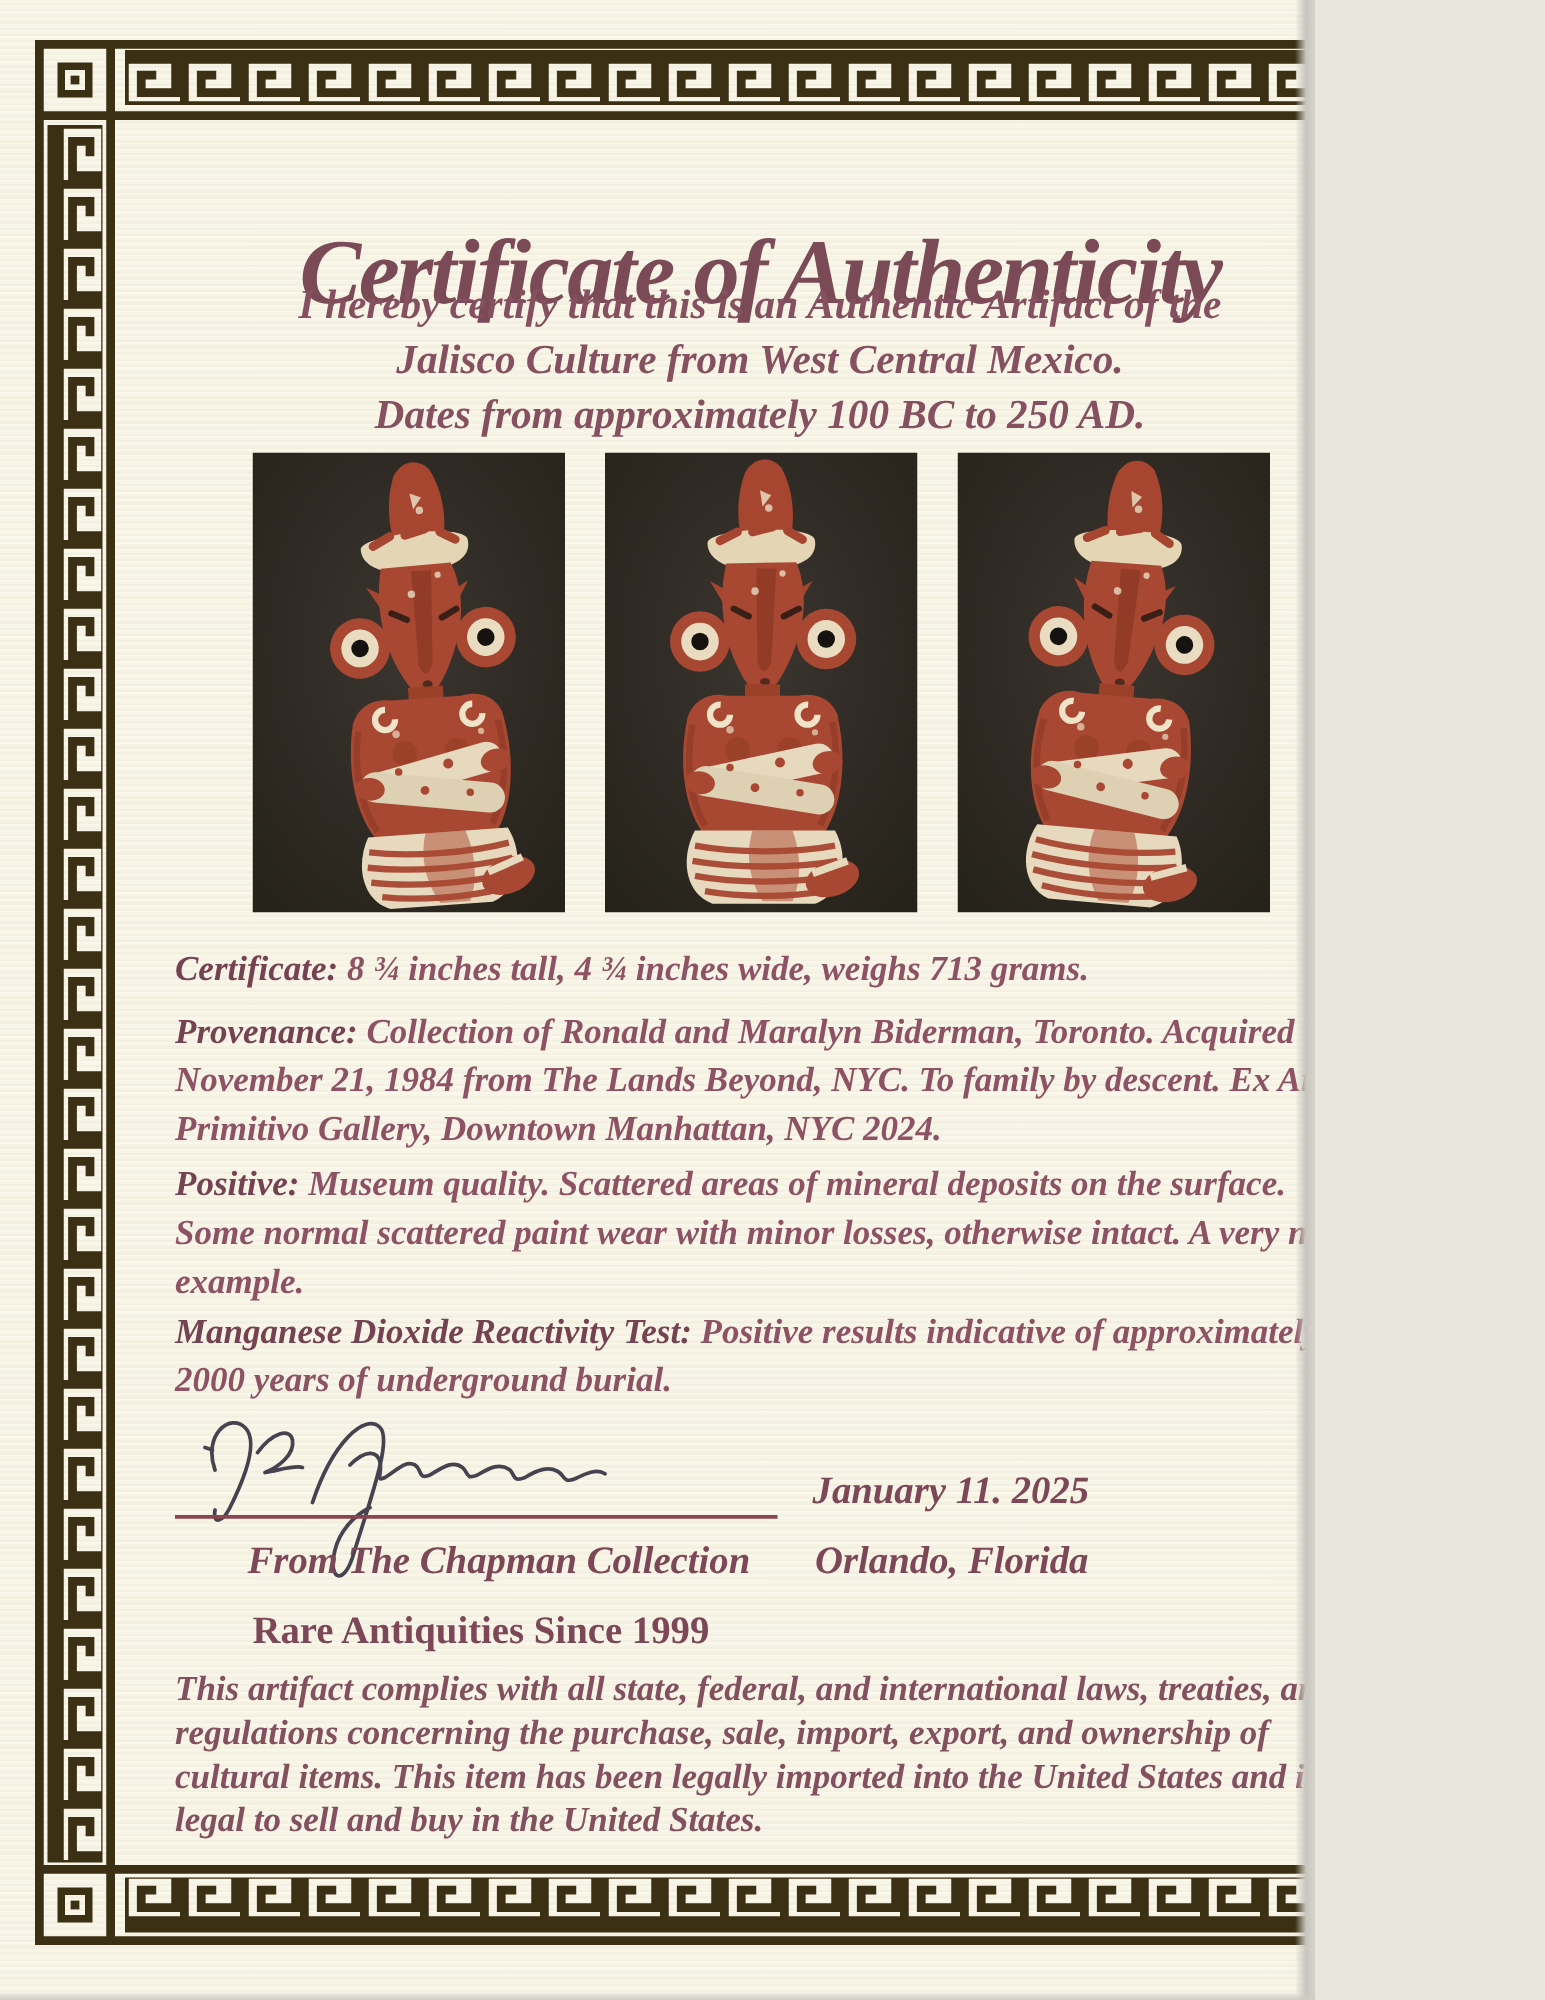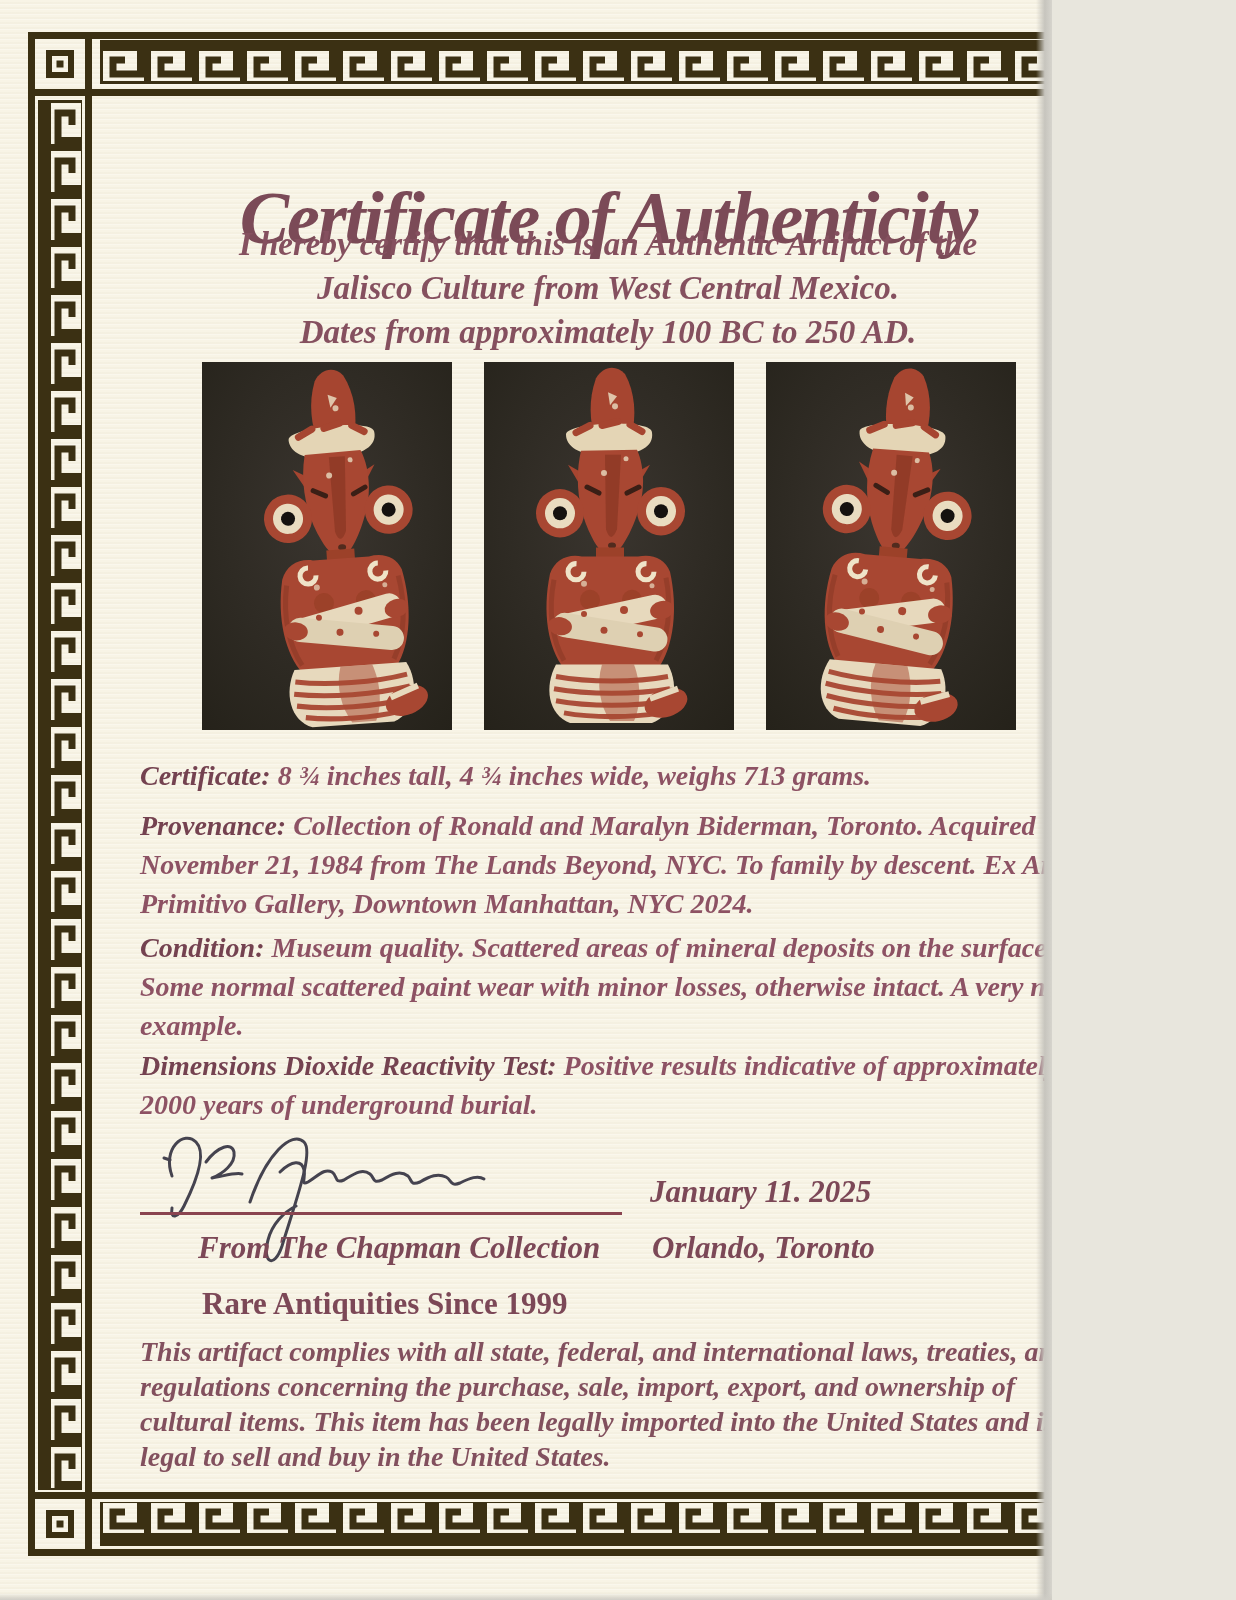--- a/index.html
+++ b/index.html
@@ -183,36 +183,36 @@
         <rect width="250" height="365" fill="url(#pg)"></rect>
         <use href="#fig" transform="translate(2 0) rotate(5 125 180)"></use>
       </svg>
     </figure>
   </div>
 
   <p class="blk body-par sec-dimensions"><b>Certificate:</b><span> 8 ¾ inches tall, 4 ¾ inches wide, weighs 713 grams.</span></p>
 
   <p class="blk body-par sec-provenance"><b>Provenance:</b><span> Collection of Ronald and Maralyn Biderman, Toronto. Acquired November 21, 1984 from The Lands Beyond, NYC. To family by descent. Ex Arte Primitivo Gallery, Downtown Manhattan, NYC 2024.</span></p>
 
-  <p class="blk body-par sec-condition"><b>Condition:</b><span> Museum quality. Scattered areas of mineral deposits on the surface. Some normal scattered paint wear with minor losses, otherwise intact. A very nice example.</span></p>
-
-  <p class="blk body-par sec-manganese"><b>Dimensions Dioxide Reactivity Test:</b><span> Positive results indicative of approximately 2000 years of underground burial.</span></p>
+  <p class="blk body-par sec-condition"><b>Positive:</b><span> Museum quality. Scattered areas of mineral deposits on the surface. Some normal scattered paint wear with minor losses, otherwise intact. A very nice example.</span></p>
+
+  <p class="blk body-par sec-manganese"><b>Manganese Dioxide Reactivity Test:</b><span> Positive results indicative of approximately 2000 years of underground burial.</span></p>
 
   <svg class="blk sig-svg" width="500" height="150" viewBox="0 0 500 150">
     <g stroke="#45434f" stroke-width="3" fill="none" stroke-linecap="round" stroke-linejoin="round">
       <path d="M30 64 C20 36 42 18 54 30 C64 40 56 66 42 94 C36 106 28 108 30 96"></path>
       <path d="M22 46 l6 2"></path>
       <path d="M64 50 C76 34 90 30 92 40 C94 52 80 62 70 66 C82 64 94 60 100 62"></path>
       <path d="M108 90 C124 42 150 18 162 30 C172 40 154 88 140 134 C132 158 120 150 126 128 C130 112 142 100 154 94"></path>
       <path d="M138 60 C150 48 160 48 162 58 C164 66 158 74 166 70 C176 64 182 56 190 60 C196 64 192 72 202 68 C212 62 220 56 228 62 C233 66 230 72 240 68 C250 62 258 58 266 64 C270 68 268 74 278 70 C288 64 296 61 304 65 C310 68 308 75 318 71 C328 66 336 63 342 67"></path>
     </g>
   </svg>
   <div class="blk sig-line"></div>
   <div class="blk sig-date">January 11. 2025</div>
   <div class="blk sig-from">From The Chapman Collection</div>
-  <div class="blk sig-loc">Orlando, Toronto</div>
+  <div class="blk sig-loc">Orlando, Florida</div>
   <div class="blk sig-tag">Rare Antiquities Since 1999</div>
 
   <p class="blk legal">This artifact complies with all state, federal, and international laws, treaties, and regulations concerning the purchase, sale, import, export, and ownership of cultural items. This item has been legally imported into the United States and is legal to sell and buy in the United States.</p>
 
   <div class="scan-edge-right"></div>
   <div class="scan-edge-bottom"></div>
 </div>
 
 </body></html>

